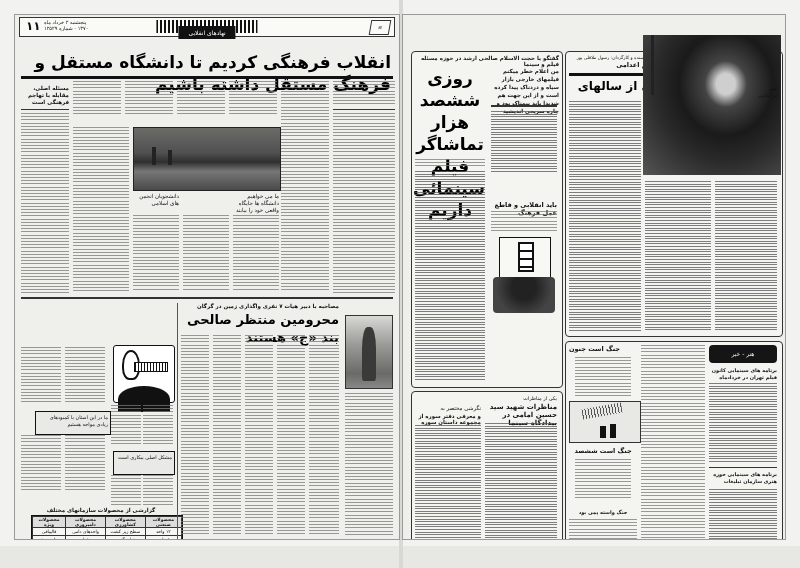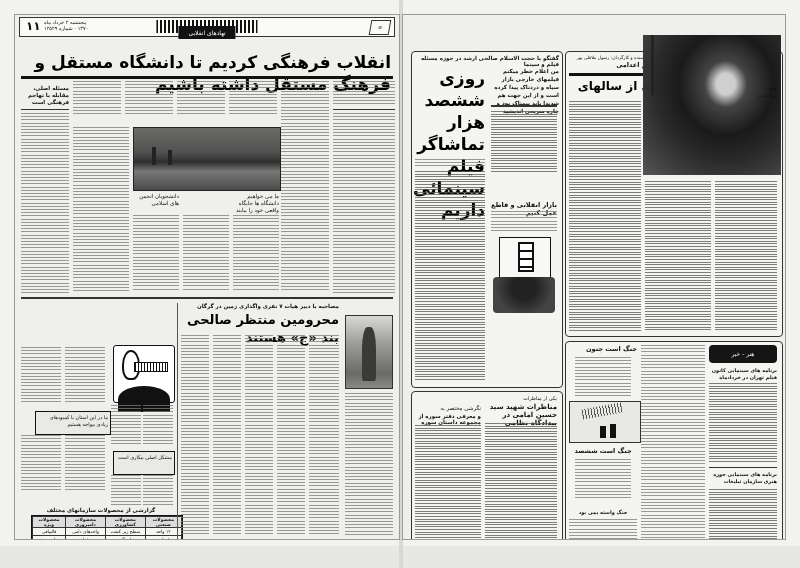--- a/index.html
+++ b/index.html
@@ -179,27 +179,27 @@
     <div class="col" style="left:230px; top:320px; width:28px; height:200px;"></div>
     <div class="col" style="left:262px; top:320px; width:28px; height:200px;"></div>
     <div class="col" style="left:294px; top:320px; width:30px; height:200px;"></div>
     <div class="col" style="left:330px; top:378px; width:48px; height:142px;"></div>
   </div>
 
   <div class="page right">
 
     <div class="roundbox" style="left:8px; top:36px; width:150px; height:335px;"></div>
     <div class="kicker" style="left:12px; width:144px; top:40px; font-size:5.5px;">گفتگو با حجت الاسلام صالحی ارشد در حوزه مسئله فیلم و سینما</div>
-    <div class="headline" style="left:12px; width:70px; top:52px; font-size:17px; line-height:22px; font-weight:bold;">روزی ششصد هزار تماشاگر فیلم سینمائی داریم</div>
+    <div class="headline" style="left:12px; width:70px; top:52px; font-size:17px; line-height:22px; font-weight:bold;text-align:center;">روزی ششصد هزار تماشاگر فیلم سینمائی داریم</div>
     <div class="kicker" style="left:88px; width:68px; top:52px; font-size:5.5px; line-height:8px;">من اعلام خطر میکنم فیلمهای خارجی بازار سیاه و دردناک پیدا کرده است و از این جهت هم شدیدا باید بیمناک بود و چاره سریعی اندیشید</div>
     <div class="thinrule" style="left:88px; width:66px; top:90px; height:2px;"></div>
     <div class="col dense" style="left:88px; top:96px; width:66px; height:62px;"></div>
     <div class="col" style="left:12px; top:144px; width:70px; height:8px;"></div>
     <div class="col dense" style="left:12px; top:156px; width:70px; height:210px;"></div>
-    <div class="smalltitle" style="left:88px; width:66px; top:186px;">بازار انقلابی و قاطع عمل کنیم</div>
+    <div class="smalltitle" style="left:88px; width:66px; top:186px;">باید انقلابی و قاطع عمل فرهنگ</div>
     <div class="col" style="left:88px; top:196px; width:66px; height:22px;"></div>
     <div class="box" style="left:96px; top:222px; width:50px; height:40px; background:#f8f8f5;">
       <div style="position:absolute; left:18px; top:4px; width:12px; height:26px; border:2px solid #111; background:repeating-linear-gradient(180deg,#fff 0 6px,#111 6px 8px);"></div>
     </div>
     <div style="position:absolute; left:90px; top:262px; width:62px; height:36px; background:radial-gradient(circle at 50% 30%, #222 0 30%, #444 70%); border-radius:4px;"></div>
 
     <div class="roundbox" style="left:162px; top:36px; width:216px; height:284px;"></div>
     <div class="kicker" style="left:166px; width:80px; top:40px; font-size:4.5px; font-weight:normal;">نویسنده و کارگردان: رسول ملاقلی پور</div>
     <div class="kicker" style="left:166px; width:118px; top:46px;">نگاهی به فیلم اعدامی</div>
     <div class="rule" style="left:166px; width:118px; top:58px;"></div>
@@ -210,25 +210,25 @@
     <div class="caption" style="left:345px; width:30px; top:70px; color:#111;">امیر ایراندانی</div>
     <div class="col dense" style="left:166px; top:86px; width:72px; height:230px;"></div>
     <div class="col dense" style="left:242px; top:166px; width:66px; height:150px;"></div>
     <div class="col dense" style="left:312px; top:166px; width:62px; height:150px;"></div>
 
     <div class="roundbox" style="left:8px; top:376px; width:150px; height:158px;"></div>
     <div class="smalltitle" style="left:12px; width:66px; top:390px; font-size:5.5px; font-weight:normal;">نگرشی مختصر به</div>
     <div class="smalltitle" style="left:12px; width:66px; top:398px; font-size:5.5px;">و معرفی دفتر سوره از مجموعه داستان سوره</div>
     <div class="col dense" style="left:12px; top:410px; width:66px; height:118px;"></div>
     <div class="smalltitle" style="left:82px; width:72px; top:380px; font-size:5px; font-weight:normal;">یکی از مناظرات</div>
-    <div class="smalltitle" style="left:82px; width:72px; top:388px; font-size:7px;">مناظرات شهید سید حسین امامی در بیدادگاه نظامی</div>
+    <div class="smalltitle" style="left:82px; width:72px; top:388px; font-size:7px;">مناظرات شهید سید حسین امامی در بیدادگاه سینما</div>
     <div class="col dense" style="left:82px; top:408px; width:72px; height:120px;"></div>
 
     <div class="roundbox" style="left:162px; top:326px; width:216px; height:208px;"></div>
-    <div class="smalltitle" style="left:166px; width:68px; top:330px; text-align:right;">جنگ است جنون</div>
+    <div class="smalltitle" style="left:166px; width:68px; top:330px; text-align:left;">جنگ است جنون</div>
     <div class="col" style="left:172px; top:342px; width:56px; height:40px;"></div>
     <div class="photo" style="left:166px; top:386px; width:70px; height:40px; background:#e8e8e5; border:1px solid #333;">
       <div style="position:absolute; left:30px; top:24px; width:6px; height:12px; background:#111;"></div>
       <div style="position:absolute; left:40px; top:22px; width:6px; height:14px; background:#111;"></div>
       <div style="position:absolute; left:12px; top:4px; width:40px; height:10px; background:repeating-linear-gradient(90deg,#555 0 1px,#e8e8e5 1px 3px); transform:rotate(-10deg);"></div>
     </div>
     <div class="smalltitle" style="left:166px; width:68px; top:432px; text-align:center;">جنگ است ششصد</div>
     <div class="col" style="left:172px; top:444px; width:56px; height:40px;"></div>
     <div class="smalltitle" style="left:166px; width:68px; top:494px; font-size:5px; text-align:center;">جنگ واسته پمی بود</div>
     <div class="col" style="left:166px; top:504px; width:68px; height:26px;"></div>

